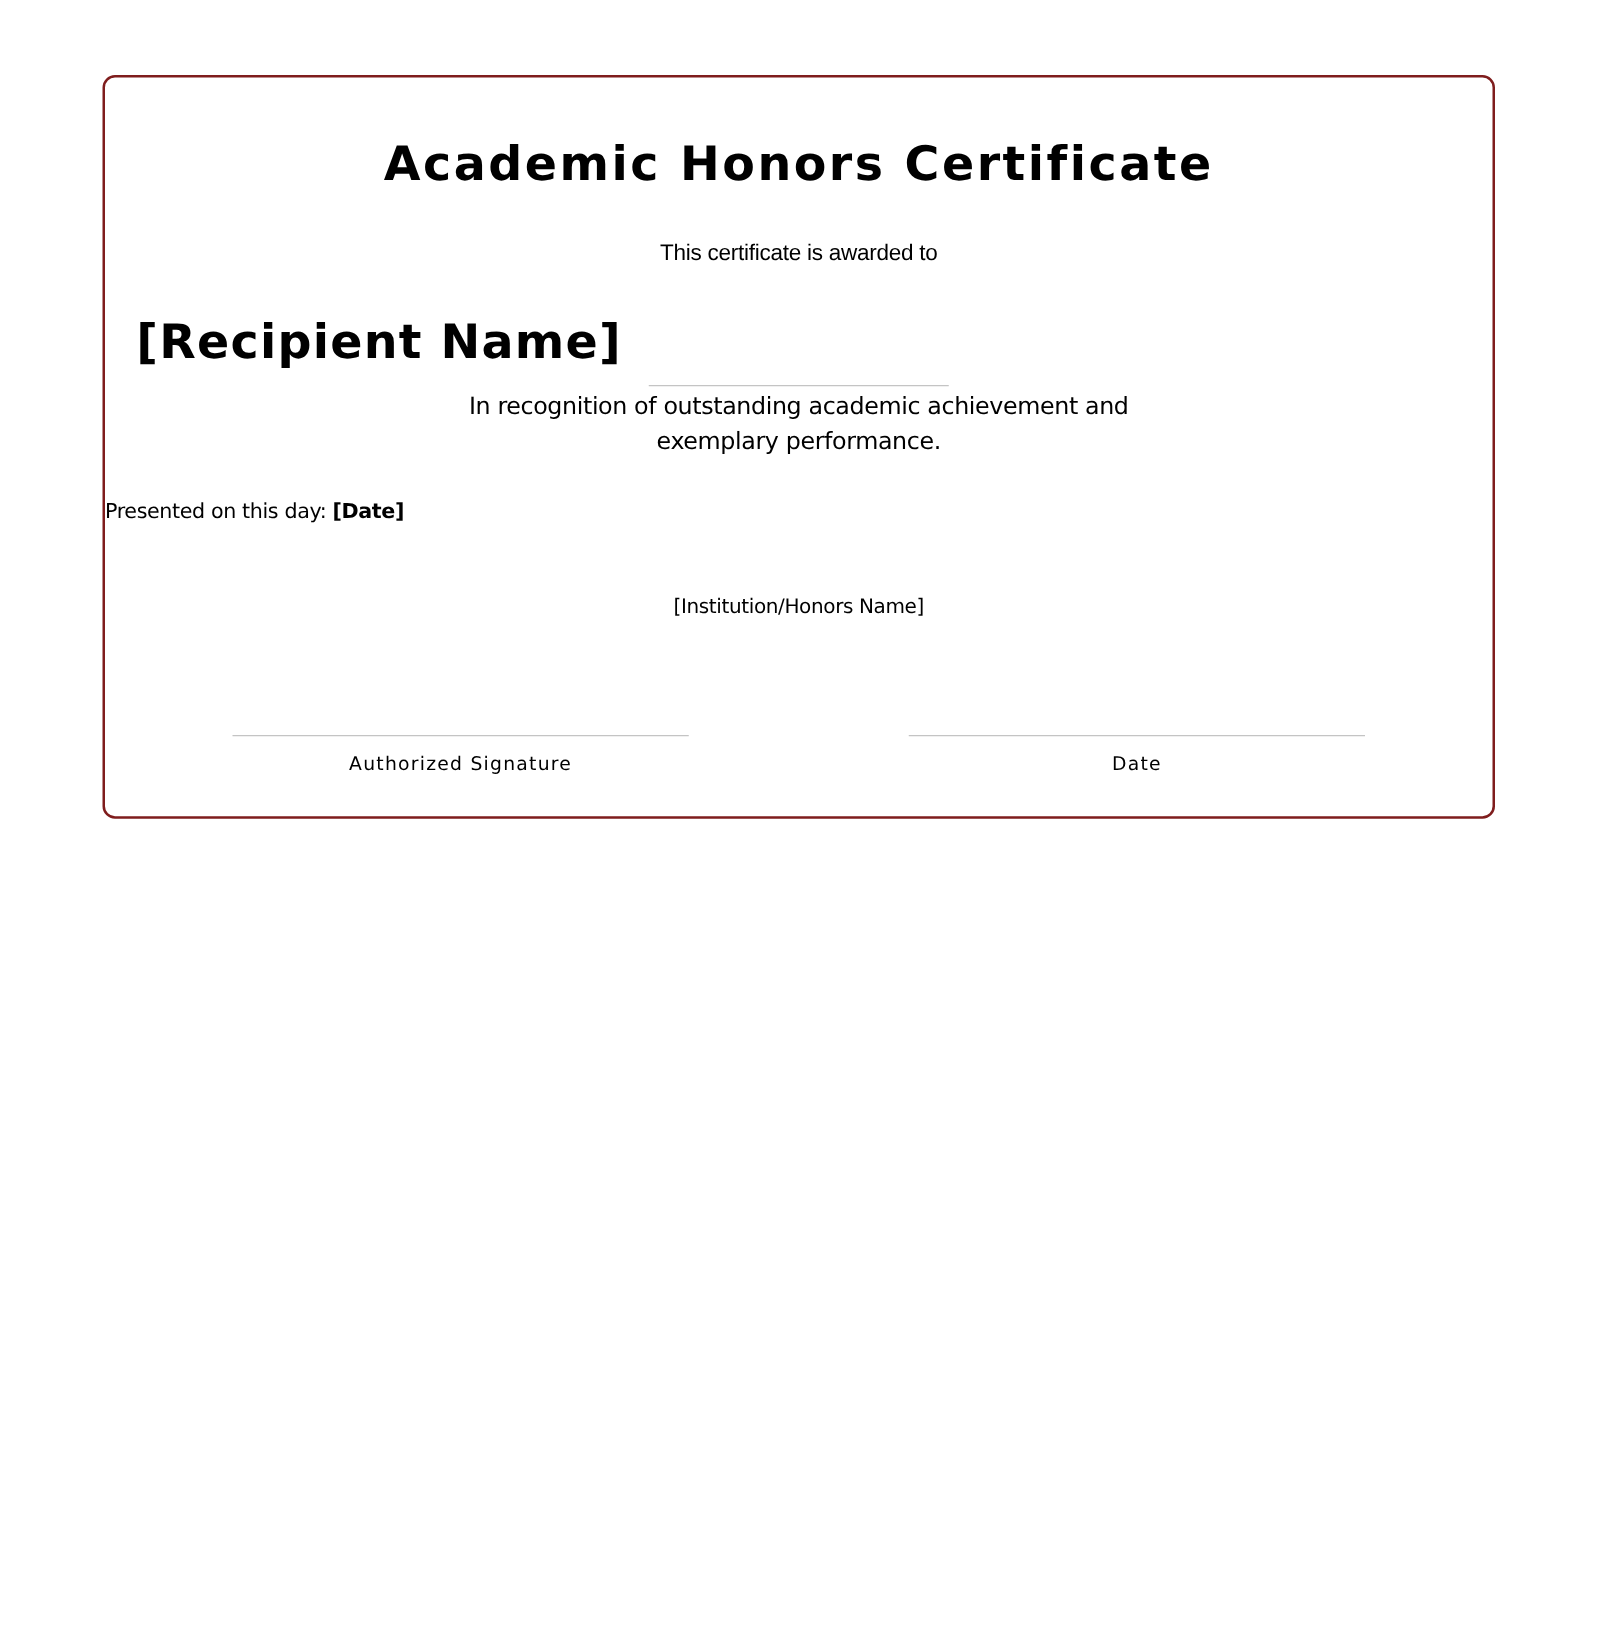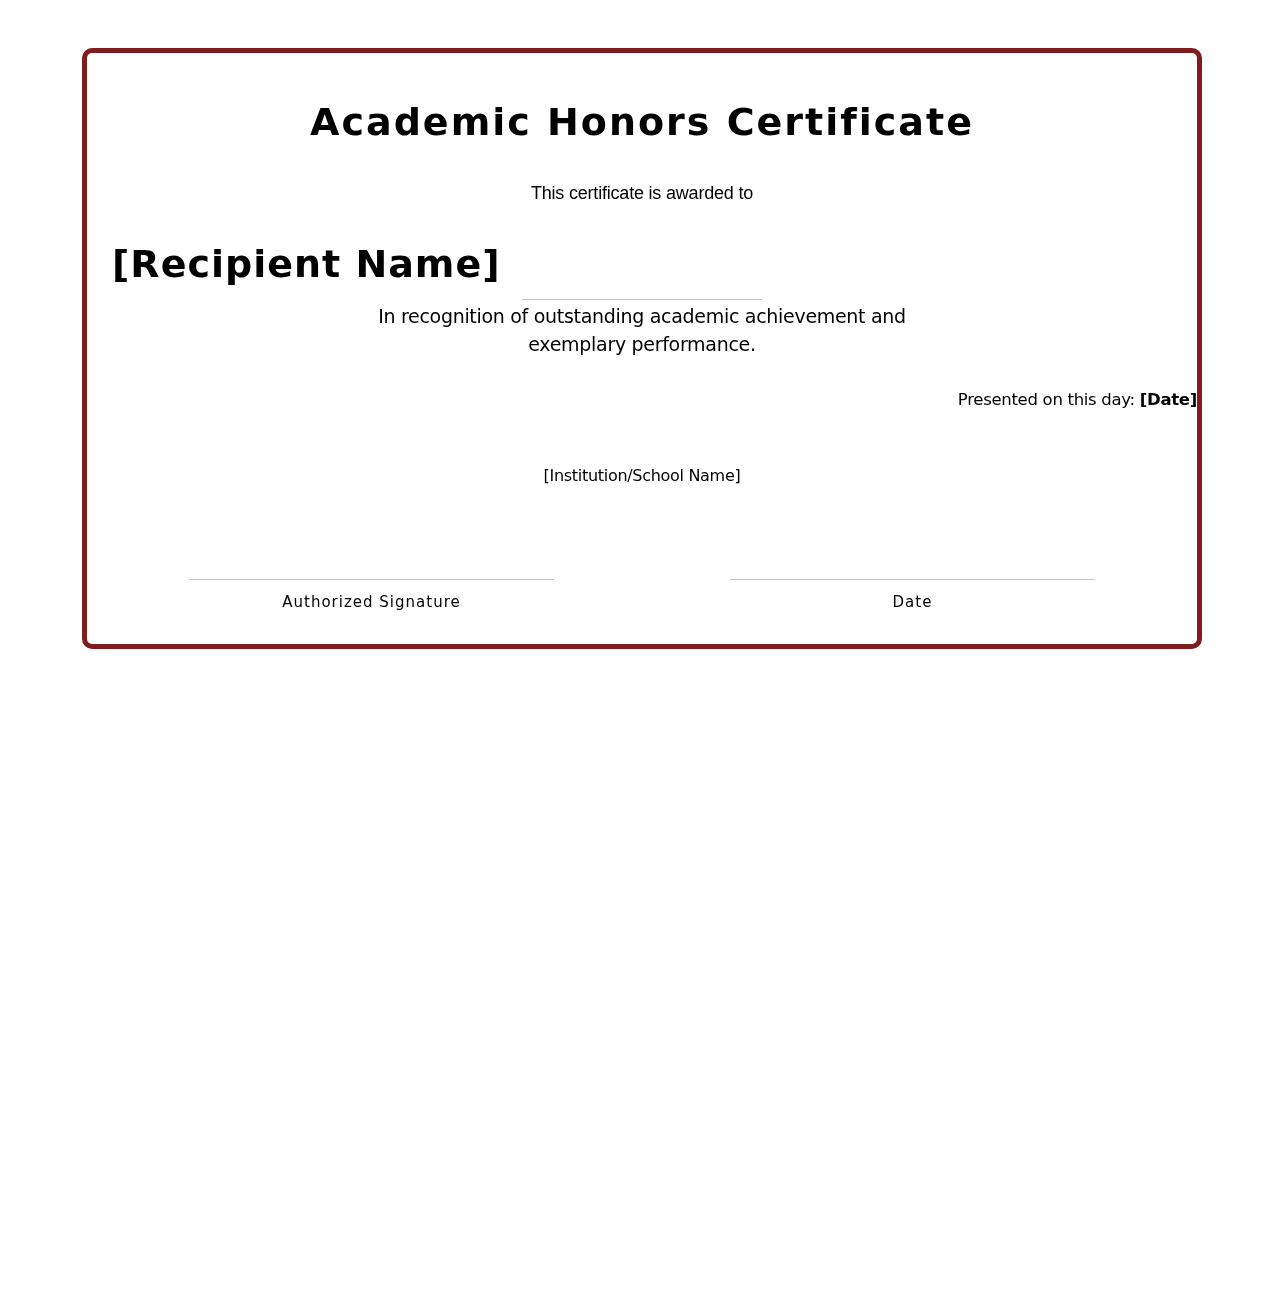--- a/index.html
+++ b/index.html
@@ -2,23 +2,23 @@
 <html><head>
   <meta charset="utf-8">
   <style>
     html, body { margin: 0; padding: 0; background: #ffffff; }
     body {
       width: 1278px; height: 1300px; position: relative;
       font-family: "DejaVu Sans", "Liberation Sans", sans-serif;
       color: #000;
     }
     .certificate {
-      position: absolute; left: 82px; top: 48px;
+      position: absolute; left: 82px; top: 60px;
       width: 1110px; height: 591px;
-      border: 5px solid #7f1d1d; border-radius: 10px;
+      border: 2px solid #7f1d1d; border-radius: 10px;
       background: #fff;
     }
     .title {
       position: absolute; left: 0; right: 0; top: 44px;
       text-align: center; font-size: 38px; font-weight: 600;
       letter-spacing: 2px; margin: 0; line-height: 50px;
       font-family: "DejaVu Sans", sans-serif;
     }
     .subtitle {
       position: absolute; left: 0; right: 0; top: 127px;
@@ -34,21 +34,21 @@
       position: absolute; left: 435px; top: 246px;
       width: 240px; height: 1px; background: #c4c4c4;
     }
     .recognition {
       position: absolute; left: 275px; width: 560px; top: 249px;
       text-align: center; font-size: 19px; line-height: 28px;
       font-family: "DejaVu Sans", sans-serif; letter-spacing: -0.3px;
     }
     .presented {
       position: absolute; left: 0; right: 0; top: 333px;
-      text-align: right; font-size: 16.5px; line-height: 28px;
+      text-align: left; font-size: 16.5px; line-height: 28px;
       font-family: "DejaVu Sans", sans-serif; letter-spacing: -0.3px;
     }
     .presented b { font-weight: 700; }
     .institution {
       position: absolute; left: 0; right: 0; top: 410px;
       text-align: center; font-size: 16px; line-height: 26px;
       font-family: "DejaVu Sans", sans-serif; letter-spacing: -0.3px;
     }
     .sig-block {
       position: absolute; top: 526px; width: 365px; text-align: center;
@@ -66,21 +66,21 @@
 
 <div class="certificate">
   <h1 class="title">Academic Honors Certificate</h1>
   <div class="subtitle">This certificate is awarded to</div>
   <div class="recipient">[Recipient Name]</div>
   <div class="name-line"></div>
   <div class="recognition">In recognition of outstanding academic achievement and exemplary performance.</div>
   <div class="presented">
     <span>Presented on this day: </span><b>[Date]</b>
   </div>
-  <div class="institution">[Institution/School Name]</div>
+  <div class="institution">[Institution/Honors Name]</div>
 
   <div class="sig-block right">
     <div class="sig-line"></div>
     <div class="sig-label">Date</div>
   </div>
   <div class="sig-block left">
     <div class="sig-line"></div>
     <div class="sig-label">Authorized Signature</div>
   </div>
 </div>

